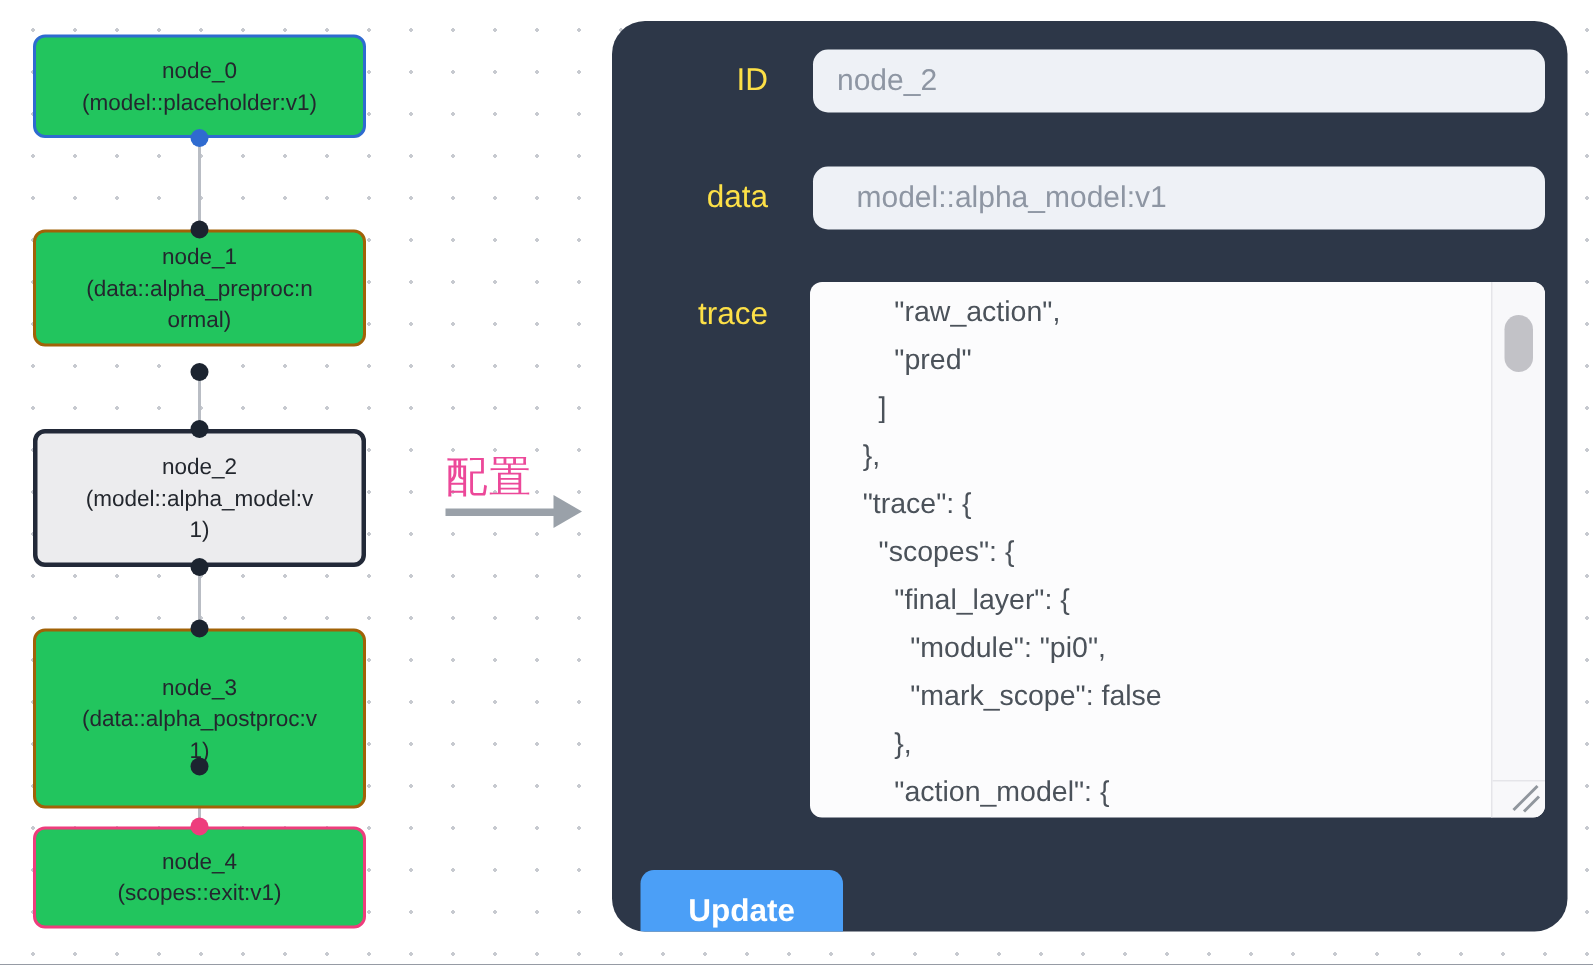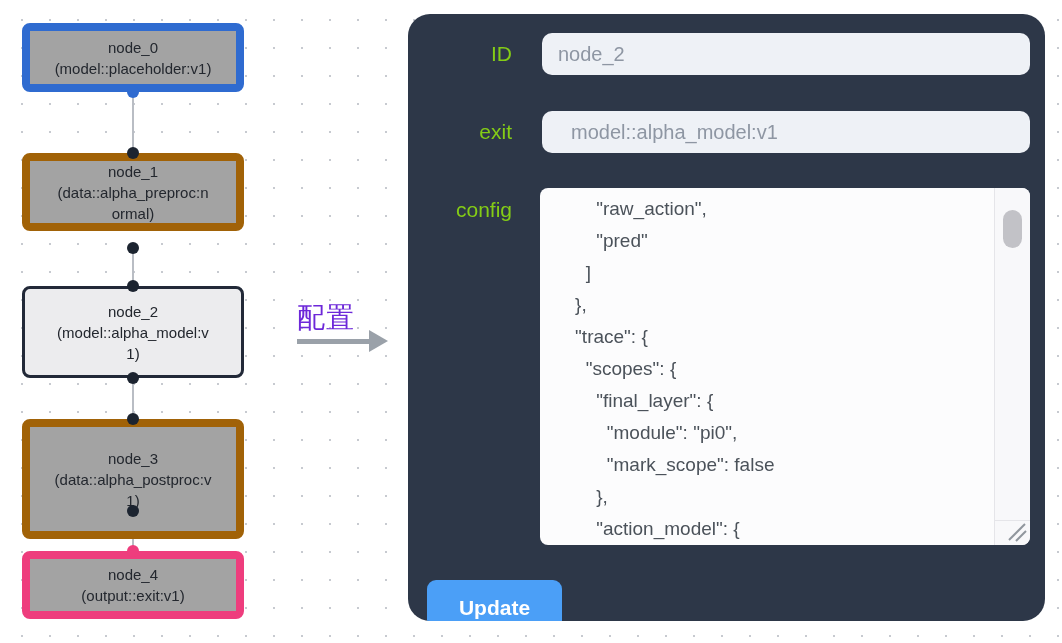--- a/index.html
+++ b/index.html
@@ -12,22 +12,22 @@
     background-image: radial-gradient(circle, #c7cad0 1.3px, rgba(0,0,0,0) 1.4px);
     background-size: 28px 28px;
     background-position: 8px 6px;
   }
 
   
   .flow-node {
     position: absolute;
     left: 22px;
     width: 222px;
-    background: #a3a3a3;
-    border: 8px solid #a16207;
+    background: #22c55e;
+    border: 2px solid #a16207;
     border-radius: 8px;
     display: flex;
     align-items: center;
     justify-content: center;
     text-align: center;
   }
   .flow-node .node-text {
     font-size: 15px;
     line-height: 21px;
     color: #23272e;
@@ -58,21 +58,21 @@
   }
   .port--blue { background: var(--input-node-blue, #2458c8); }
   .port--pink { background: var(--output-node-pink, #ee3d7d); }
 
   
   .arrow-label {
     position: absolute;
     left: 297px;
     top: 299px;
     font-size: 28px;
-    color: #6d28d9;
+    color: #ec4899;
     letter-spacing: 1px;
     white-space: nowrap;
   }
   .arrow-line {
     position: absolute;
     left. : 0;
     left: 297px;
     top: 339px;
     width: 74px;
     height: 5px;
@@ -98,21 +98,21 @@
     background: var(--panel-bg, #2d3748);
     border-radius: 22px;
     overflow: hidden;
   }
   .field-label {
     position: absolute;
     left: 0;
     width: 104px;
     text-align: right;
     font-size: 21px;
-    color: #84cc16;
+    color: #fde047;
   }
   .label-id   { top: 19px; height: 42px; line-height: 42px; }
   .label-type { top: 97px; height: 42px; line-height: 42px; }
   .label-config { top: 184px; }
 
   .panel-input {
     position: absolute;
     left: 134px;
     width: 488px;
     height: 42px;
@@ -217,21 +217,21 @@
     <span>(model::alpha_model:v1)</span></div>
   </div>
 
   <div class="flow-node" style="top:419px;height:120px;">
     <div class="node-text"><span>node_3</span><br>
     <span>(data::alpha_postproc:v1)</span></div>
   </div>
 
   <div class="flow-node node--output" style="top:551px;height:68px;">
     <div class="node-text"><span>node_4</span><br>
-    <span>(output::exit:v1)</span></div>
+    <span>(scopes::exit:v1)</span></div>
   </div>
 
   <div class="port port--blue" style="top:86px;"></div>
   <div class="port" style="top:147px;"></div>
   <div class="port" style="top:242px;"></div>
   <div class="port" style="top:280px;"></div>
   <div class="port" style="top:372px;"></div>
   <div class="port" style="top:413px;"></div>
   <div class="port" style="top:505px;"></div>
   <div class="port port--pink" style="top:545px;"></div>
@@ -239,24 +239,24 @@
 
 <div class="arrow-label">配置</div>
 <div class="arrow-line"></div>
 <div class="arrow-head"></div>
 
 <div class="panel">
 
   <div class="field-label label-id">ID</div>
   <input class="panel-input input-id" type="text" value="node_2" style="">
 
-  <div class="field-label label-type">exit</div>
+  <div class="field-label label-type">data</div>
   <input class="panel-input input-type" type="text" value="model::alpha_model:v1" style="">
 
-  <div class="field-label label-config">config</div>
+  <div class="field-label label-config">trace</div>
 
   <div class="config-box">
     <pre class="config-text">        "raw_action",
         "pred"
       ]
     },
     "trace": {
       "scopes": {
         "final_layer": {
           "module": "pi0",

